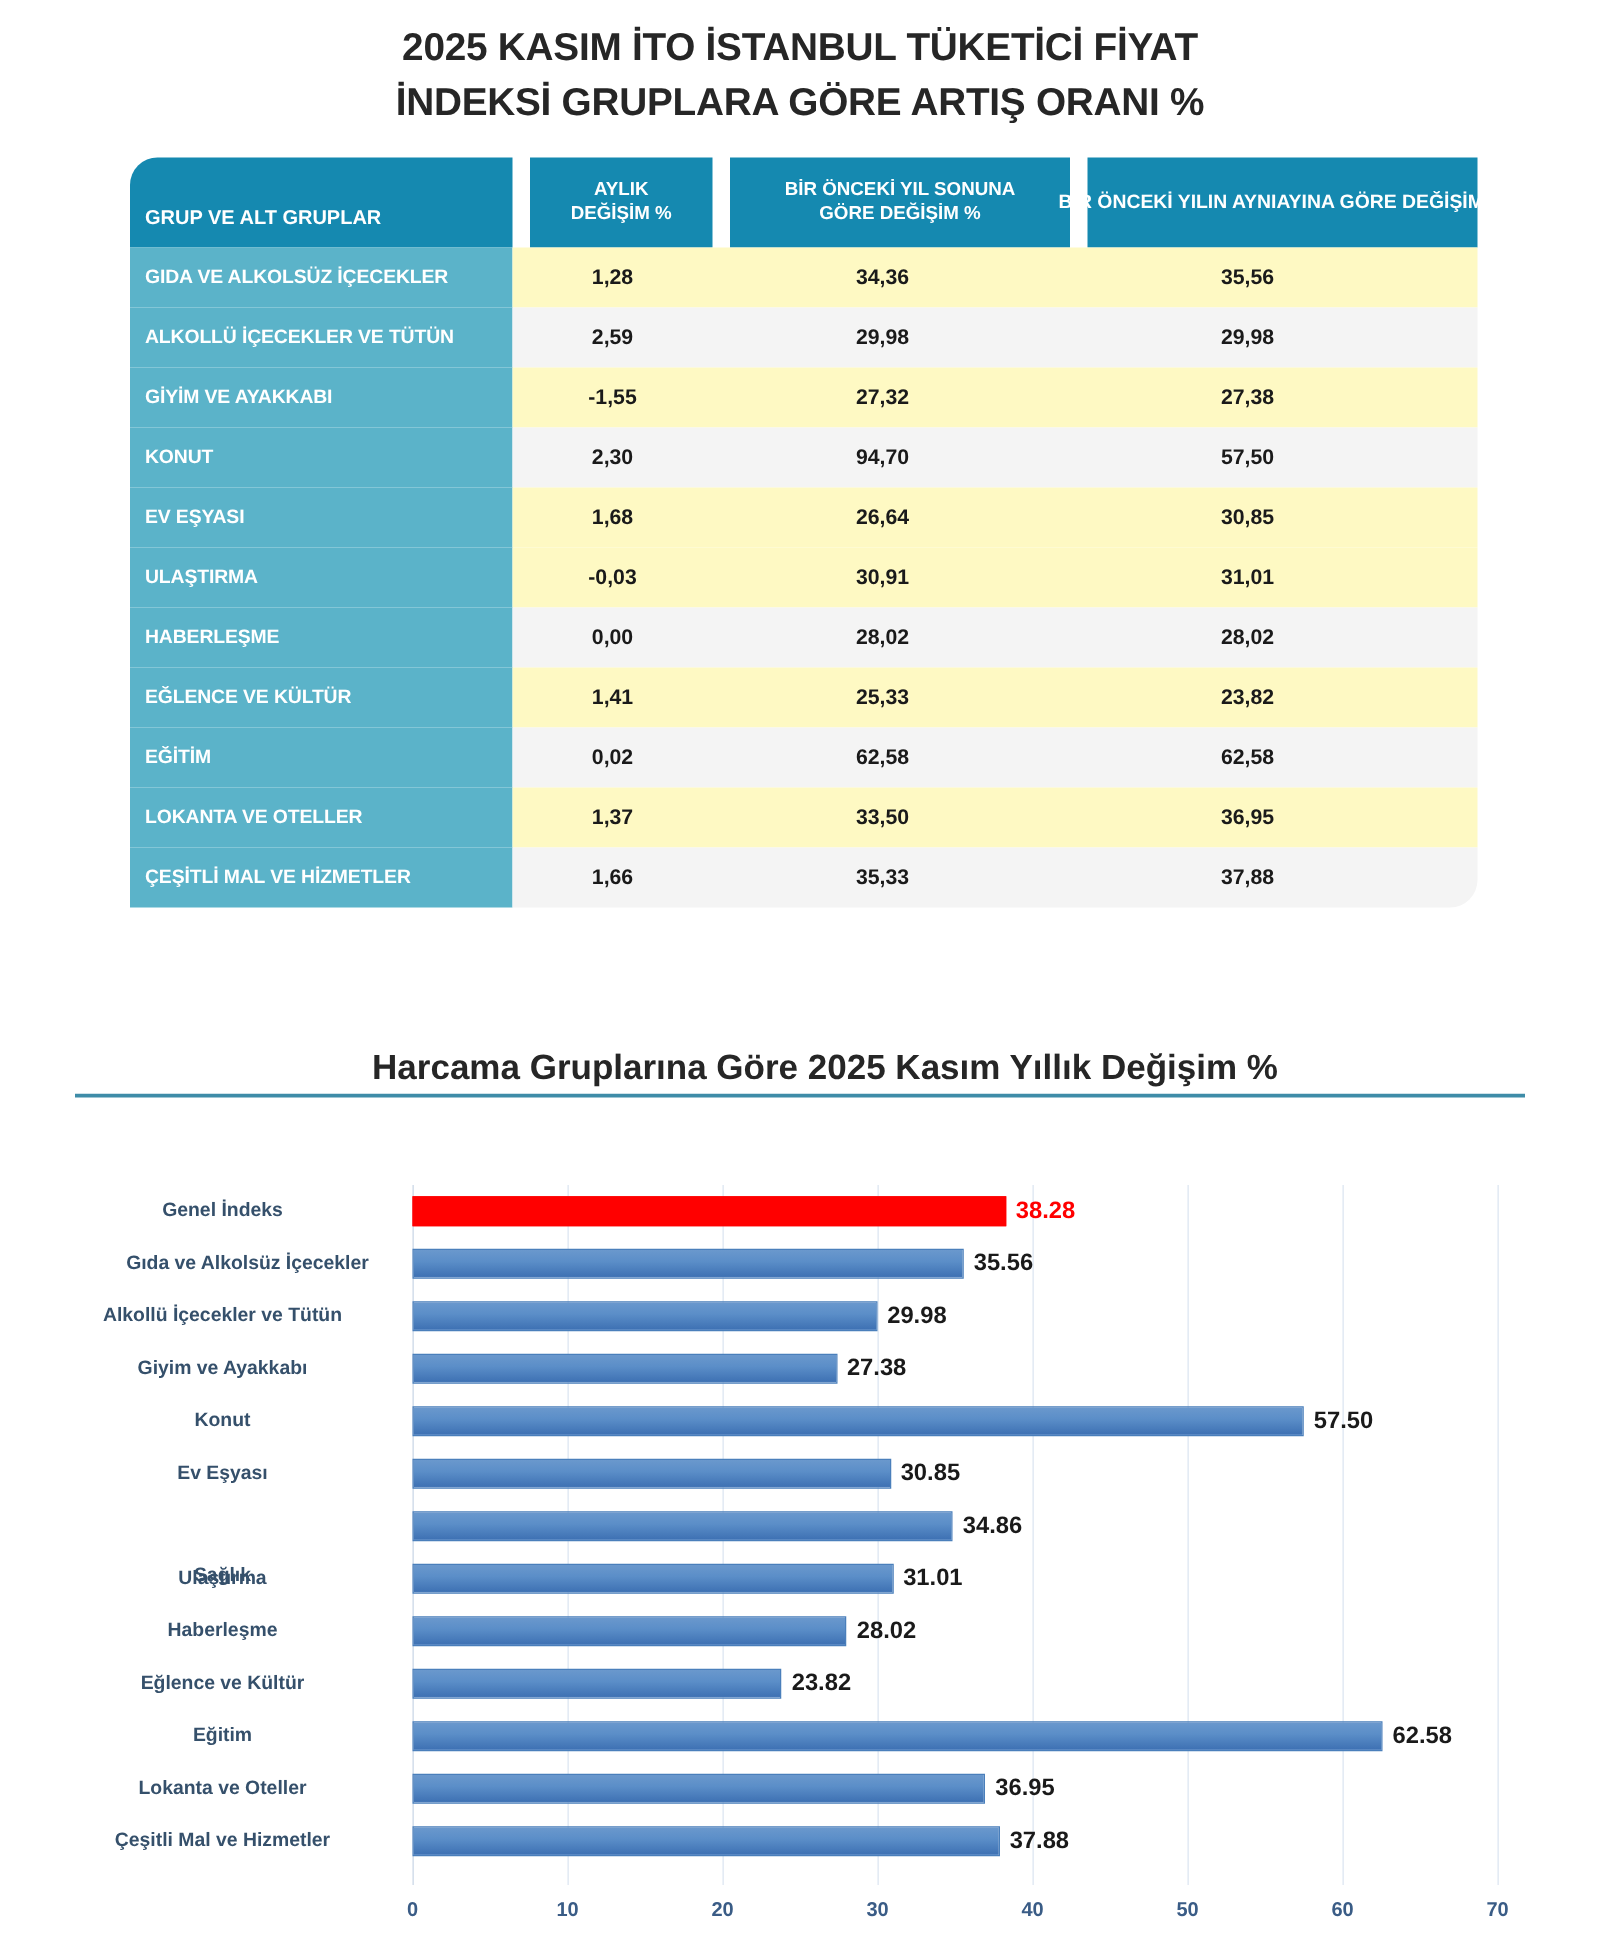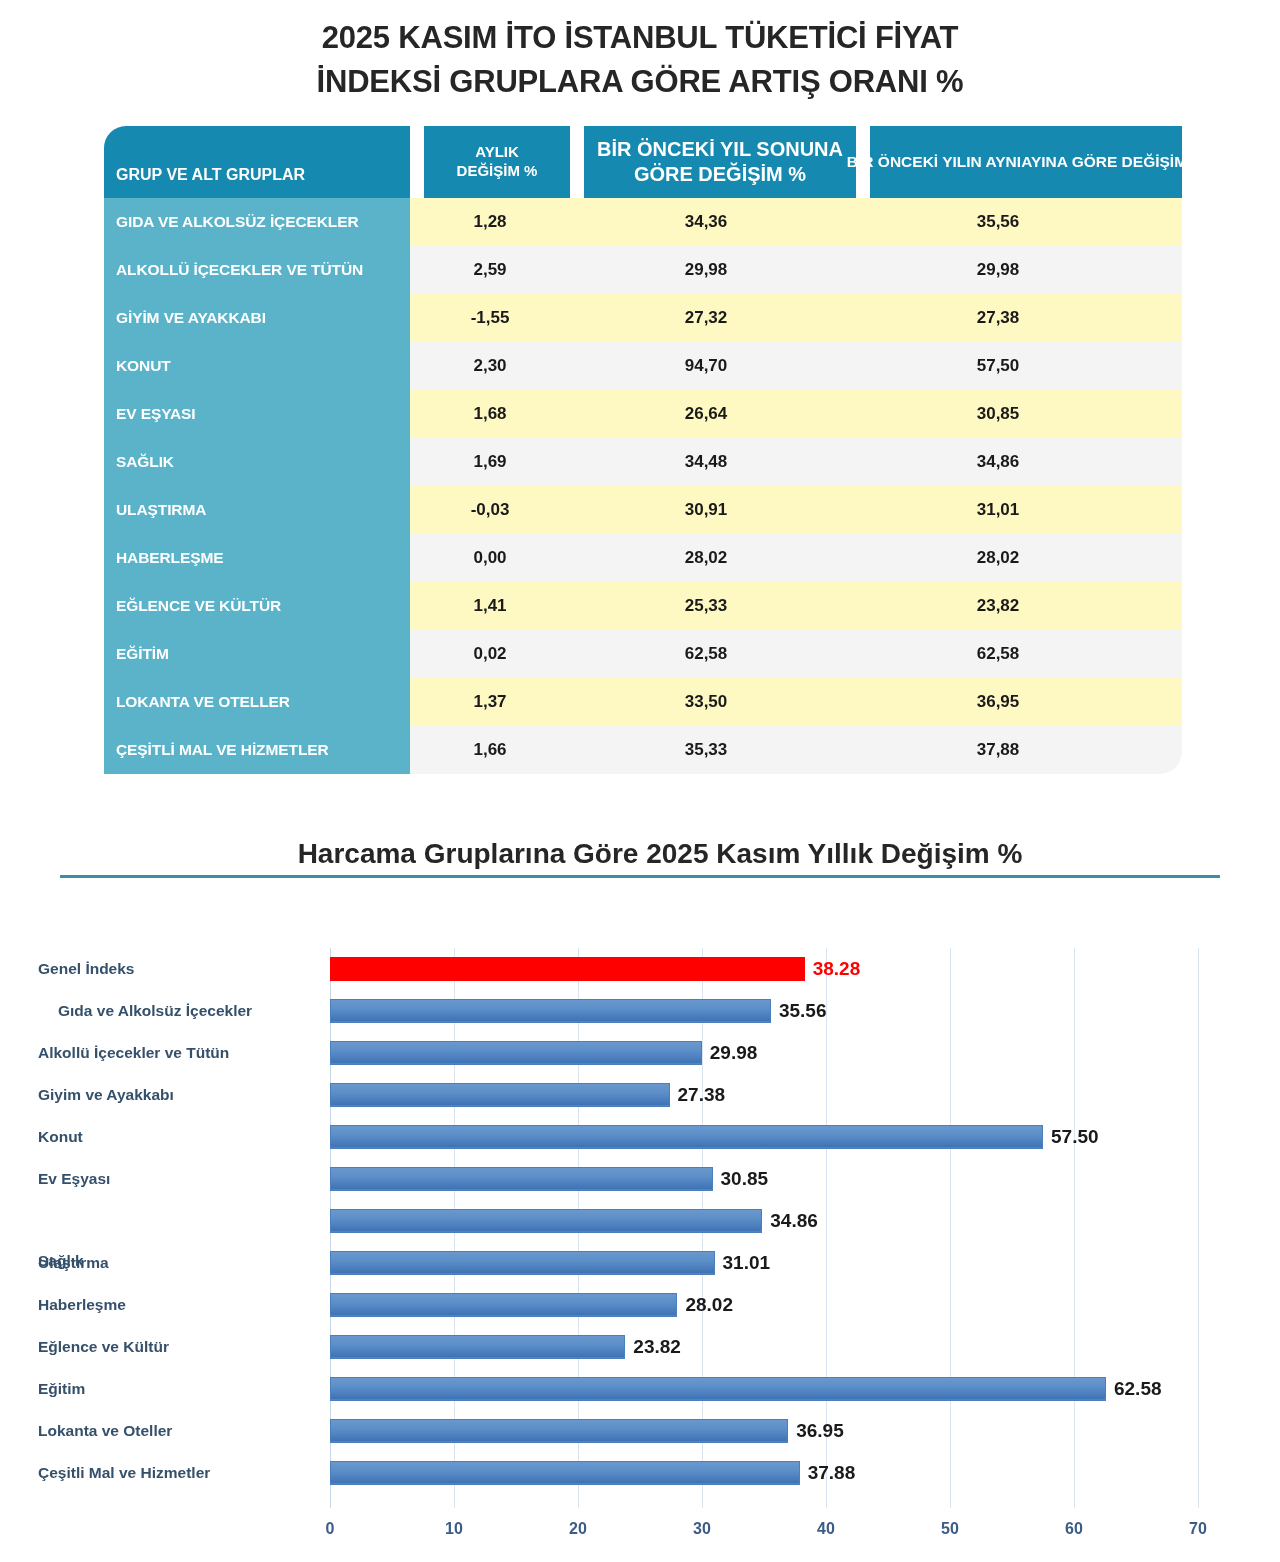--- a/index.html
+++ b/index.html
@@ -64,21 +64,21 @@
     justify-content:center;
     text-align:center;
     flex-direction:column;
     font-size:15px;
   }
   .th-y{
     width:272px;
     justify-content:center;
     text-align:center;
     flex-direction:column;
-    font-size:20px;
+    font-size:15px;
   }
   .th-a{
     width:312px;
     justify-content:center;
     text-align:center;
     flex-direction:row;
     font-size:15.5px;
   }
   .th-line{display:block;white-space:nowrap;}
 
@@ -162,21 +162,21 @@
   }
   .bar-row{
     position:absolute;
     left:0;
     height:42px;
   }
   .cat-label{
     position:absolute;
     right:1290px;
     width:280px;
-    text-align:left;
+    text-align:center;
     font-size:15.5px;
     font-weight:bold;
     color:#35506B;
     line-height:24px;
     top:9px;
     white-space:nowrap;
   }
   .bar{
     position:absolute;
     left:0; top:9px;
@@ -278,28 +278,20 @@
           <div class="num num-y">94,70</div>
           <div class="num num-a">57,50</div>
         </div>
       </div>
       <div class="trow">
         <div class="cell-group">EV EŞYASI</div>
         <div class="rowfill">
           <div class="num num-m">1,68</div>
           <div class="num num-y">26,64</div>
           <div class="num num-a">30,85</div>
-        </div>
-      </div>
-      <div class="trow alt">
-        <div class="cell-group">SAĞLIK</div>
-        <div class="rowfill">
-          <div class="num num-m">1,69</div>
-          <div class="num num-y">34,48</div>
-          <div class="num num-a">34,86</div>
         </div>
       </div>
       <div class="trow">
         <div class="cell-group">ULAŞTIRMA</div>
         <div class="rowfill">
           <div class="num num-m">-0,03</div>
           <div class="num num-y">30,91</div>
           <div class="num num-a">31,01</div>
         </div>
       </div>

